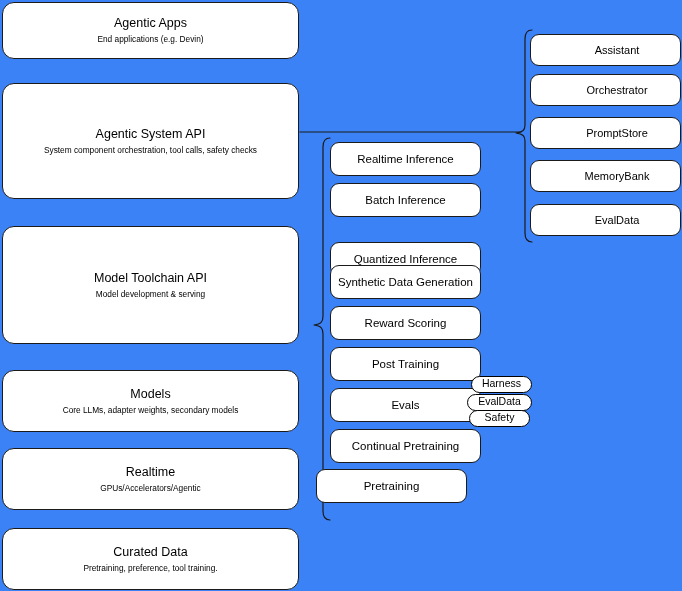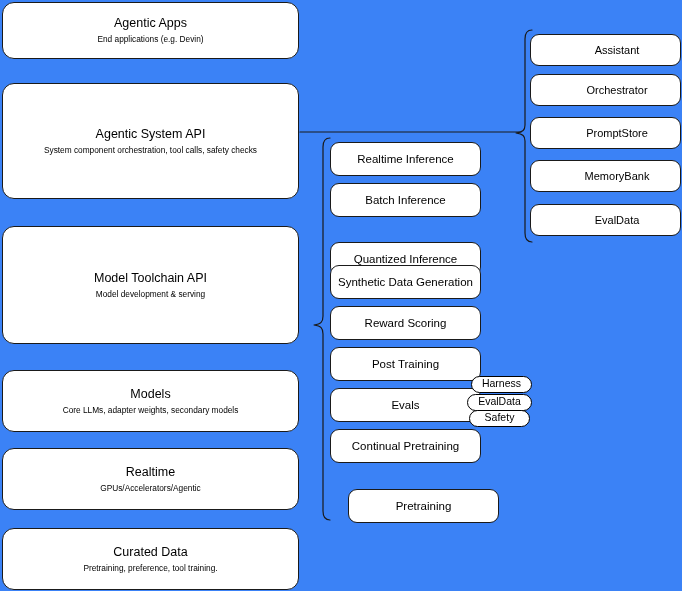--- a/index.html
+++ b/index.html
@@ -167,21 +167,21 @@
   </div>
   <div class="mid-box" style="left:330px; top:347px; width:151px; height:34px;">
     <span>Post Training</span>
   </div>
   <div class="mid-box" style="left:330px; top:388px; width:151px; height:34px;">
     <span>Evals</span>
   </div>
   <div class="mid-box" style="left:330px; top:429px; width:151px; height:34px;">
     <span>Continual Pretraining</span>
   </div>
-  <div class="mid-box" style="left:348px; top:469px; width:151px; height:34px;margin-top:20px;">
+  <div class="mid-box" style="left:316px; top:469px; width:151px; height:34px;">
     <span>Pretraining</span>
   </div>
 
   <div class="pill" style="left:471px; top:376px; width:61px; height:17px;">
     <span>Harness</span>
   </div>
   <div class="pill" style="left:467px; top:394px; width:65px; height:17px;">
     <span>EvalData</span>
   </div>
   <div class="pill" style="left:469px; top:410px; width:61px; height:17px;">

